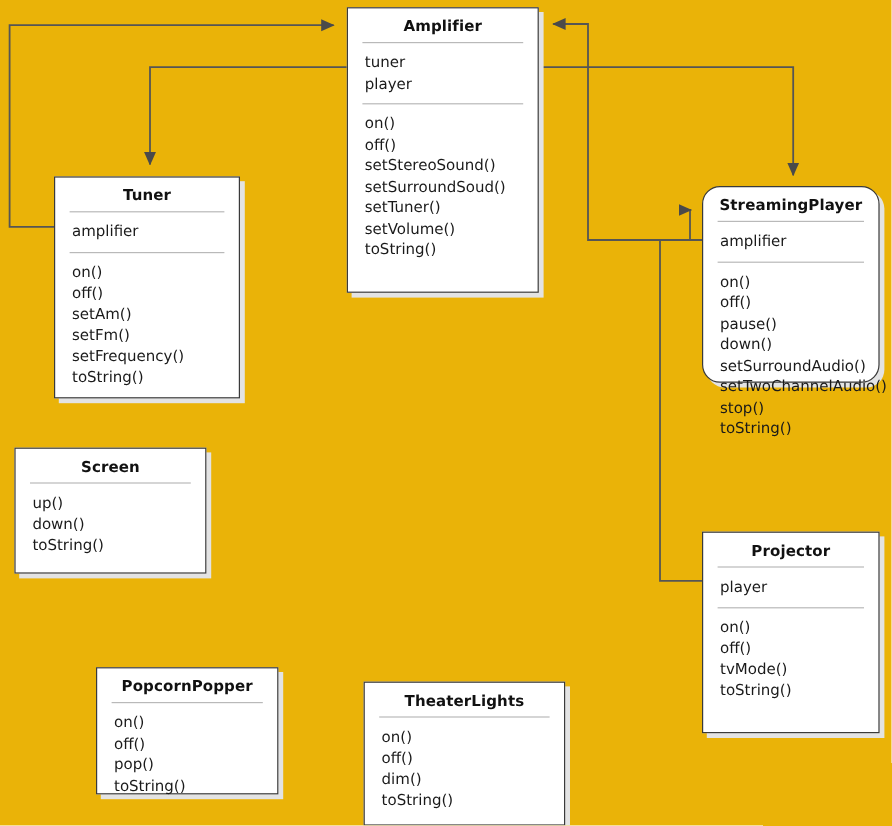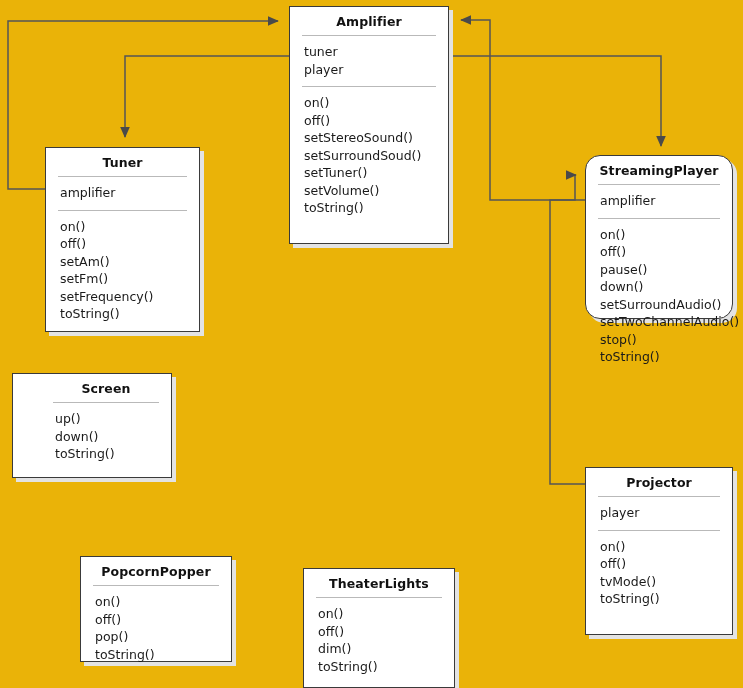--- a/index.html
+++ b/index.html
@@ -127,54 +127,54 @@
           <div class="uml-member">on()</div>
           <div class="uml-member">off()</div>
           <div class="uml-member">pause()</div>
           <div class="uml-member">down()</div>
           <div class="uml-member">setSurroundAudio()</div>
           <div class="uml-member">setTwoChannelAudio()</div>
           <div class="uml-member">stop()</div>
           <div class="uml-member">toString()</div>
         </div>
       </div>
-      <div class="uml-class" style="left: 585px; top: 443px; width: 148px; height: 168px; margin-top: 24px;">
+      <div class="uml-class" style="left: 585px; top: 443px; width: 148px; height: 168px;">
         <div class="uml-title">Projector</div>
         <div class="uml-divider"></div>
         <div class="uml-compartment">
           <div class="uml-member">player</div>
         </div>
         <div class="uml-divider"></div>
         <div class="uml-compartment">
           <div class="uml-member">on()</div>
           <div class="uml-member">off()</div>
           <div class="uml-member">tvMode()</div>
           <div class="uml-member">toString()</div>
         </div>
       </div>
-      <div class="uml-class" style="left: 12px; top: 373px; width: 160px; height: 105px; padding-left: 28px;">
+      <div class="uml-class" style="left: 12px; top: 373px; width: 160px; height: 105px;">
         <div class="uml-title">Screen</div>
         <div class="uml-divider"></div>
         <div class="uml-compartment">
           <div class="uml-member">up()</div>
           <div class="uml-member">down()</div>
           <div class="uml-member">toString()</div>
         </div>
       </div>
       <div class="uml-class" style="left: 80px; top: 533px; width: 152px; height: 106px; margin-top: 23px;">
         <div class="uml-title">PopcornPopper</div>
         <div class="uml-divider"></div>
         <div class="uml-compartment">
           <div class="uml-member">on()</div>
           <div class="uml-member">off()</div>
           <div class="uml-member">pop()</div>
           <div class="uml-member">toString()</div>
         </div>
       </div>
-      <div class="uml-class" style="left: 303px; top: 568px; width: 152px; height: 120px;">
+      <div class="uml-class" style="left: 303px; top: 568px; width: 168px; height: 120px;">
         <div class="uml-title">TheaterLights</div>
         <div class="uml-divider"></div>
         <div class="uml-compartment">
           <div class="uml-member">on()</div>
           <div class="uml-member">off()</div>
           <div class="uml-member">dim()</div>
           <div class="uml-member">toString()</div>
         </div>
       </div>
     </div>

